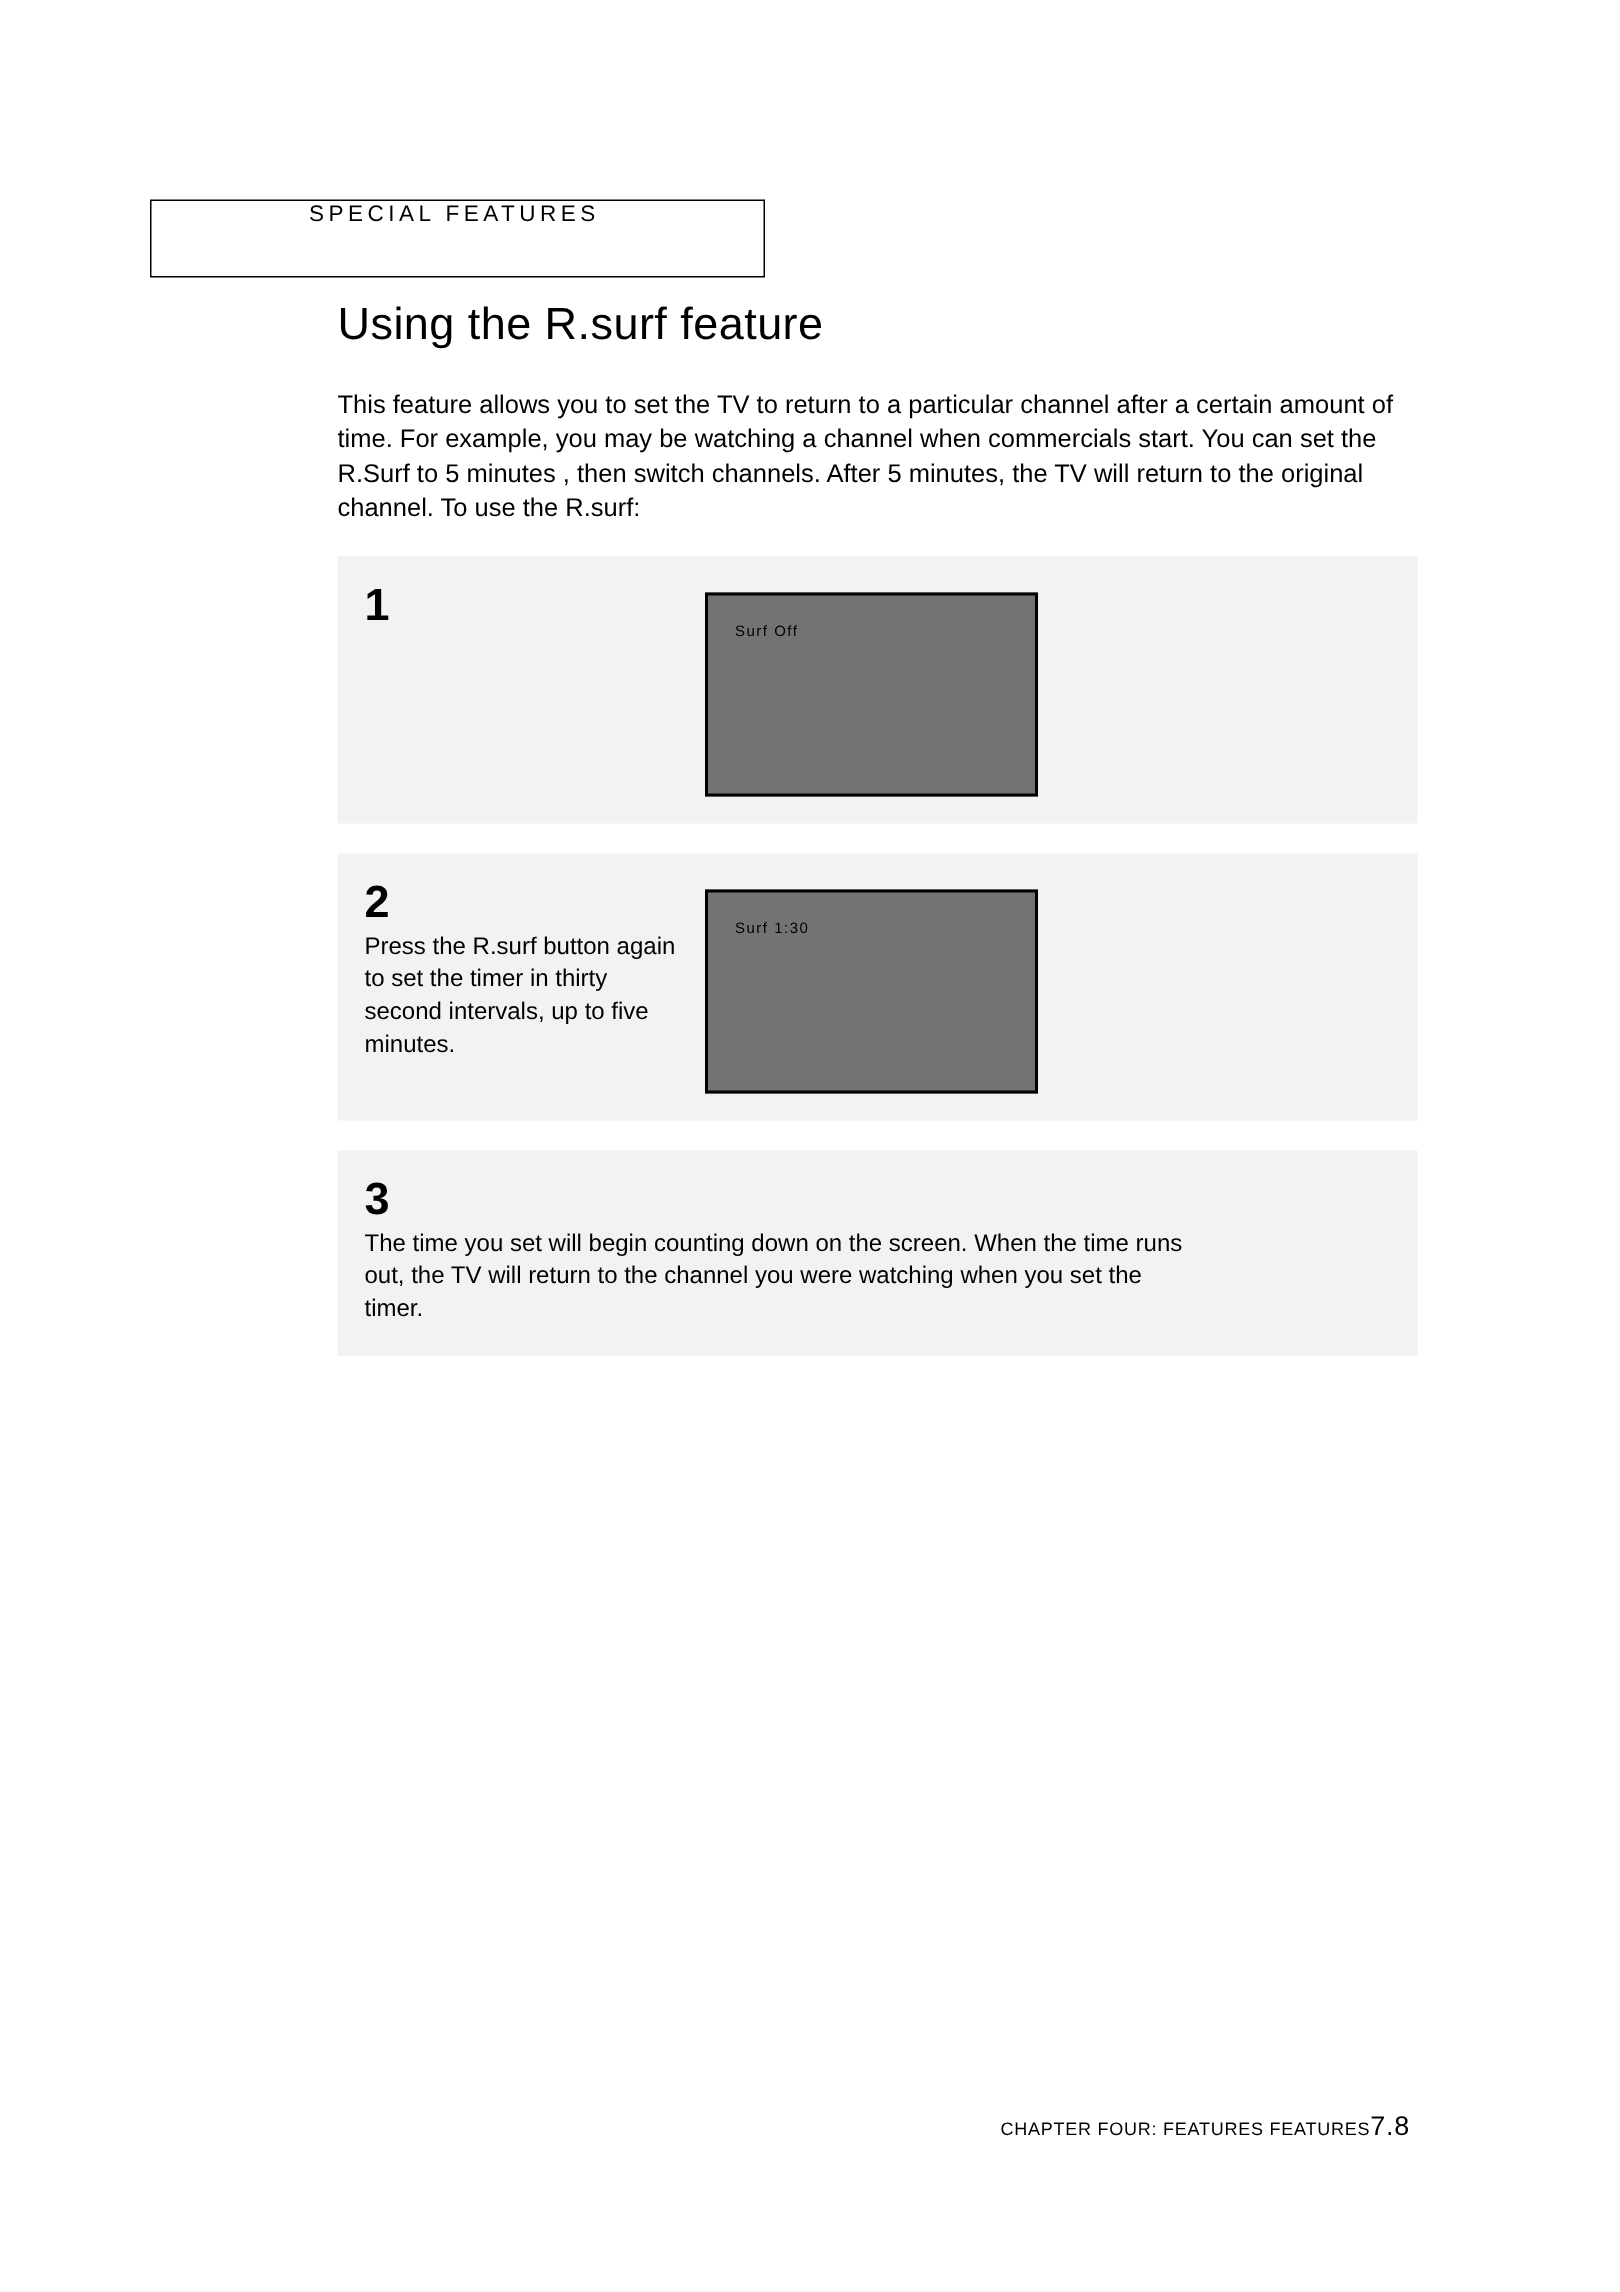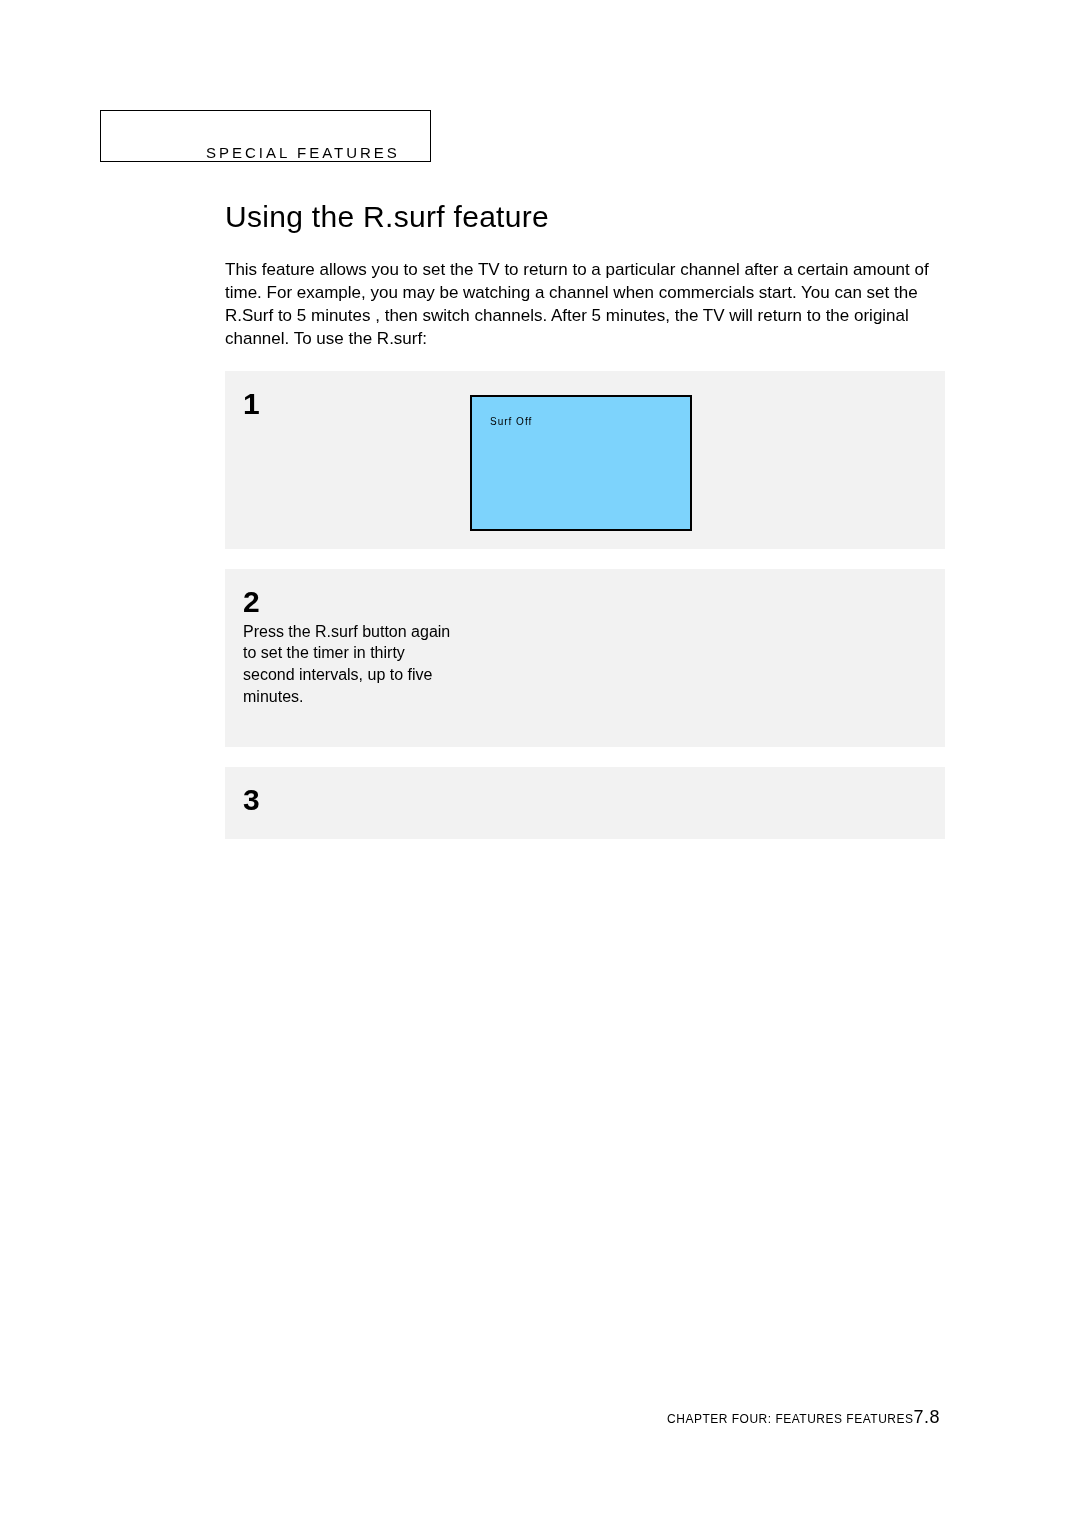--- a/index.html
+++ b/index.html
@@ -11,26 +11,26 @@
       width: 1080px;
       height: 1528px;
       background: #ffffff;
       font-family: Arial, Helvetica, sans-serif;
       color: #000;
       position: relative;
     }
     .header-box {
       position: absolute;
       left: 100px;
-      top: 110px;
-      width: 331px;
+      top: 133px;
+      width: 410px;
       height: 52px;
       border: 1.5px solid #000;
       display: flex;
-      align-items: flex-end;
+      align-items: flex-start;
       padding-left: 105px;
     }
     .header-box span {
       font-size: 15px;
       letter-spacing: 3px;
       font-variant: small-caps;
     }
     .content-wrap {
       position: absolute;
       left: 225px;
@@ -70,21 +70,21 @@
       line-height: 1.35;
       width: 560px;
     }
     .tv-box {
       position: absolute;
       left: 245px;
       top: 24px;
       width: 222px;
       height: 136px;
       border: 2px solid #000;
-      background: #7dd3fc;
+      background: #737373;
       padding: 14px 18px;
     }
     .tv-text {
       font-size: 10px;
       letter-spacing: 1px;
     }
     .footer {
       position: absolute;
       right: 140px;
       bottom: 100px;
@@ -111,22 +111,26 @@
     <div class="tv-box">
       <span class="tv-text">Surf    Off</span>
     </div>
   </div>
 
   <div class="step">
     <div class="step-num">2</div>
     <p class="step-text">
       <span>Press the </span><span>R.surf</span><span> button again to set the timer in thirty second intervals, up to five minutes.</span>
     </p>
+    <div class="tv-box">
+      <span class="tv-text">Surf    1:30</span>
+    </div>
   </div>
 
   <div class="step" style="min-height:auto;padding-bottom:20px;">
     <div class="step-num">3</div>
+    <p class="step-text-wide">The time you set will begin counting down on the screen. When the time runs out, the TV will return to the channel you were watching when you set the timer.</p>
   </div>
 </div>
 
 <div class="footer">
   <span>CHAPTER FOUR: FEATURES FEATURES</span><span class="big">7.8</span>
 </div>
 
 </body></html>

